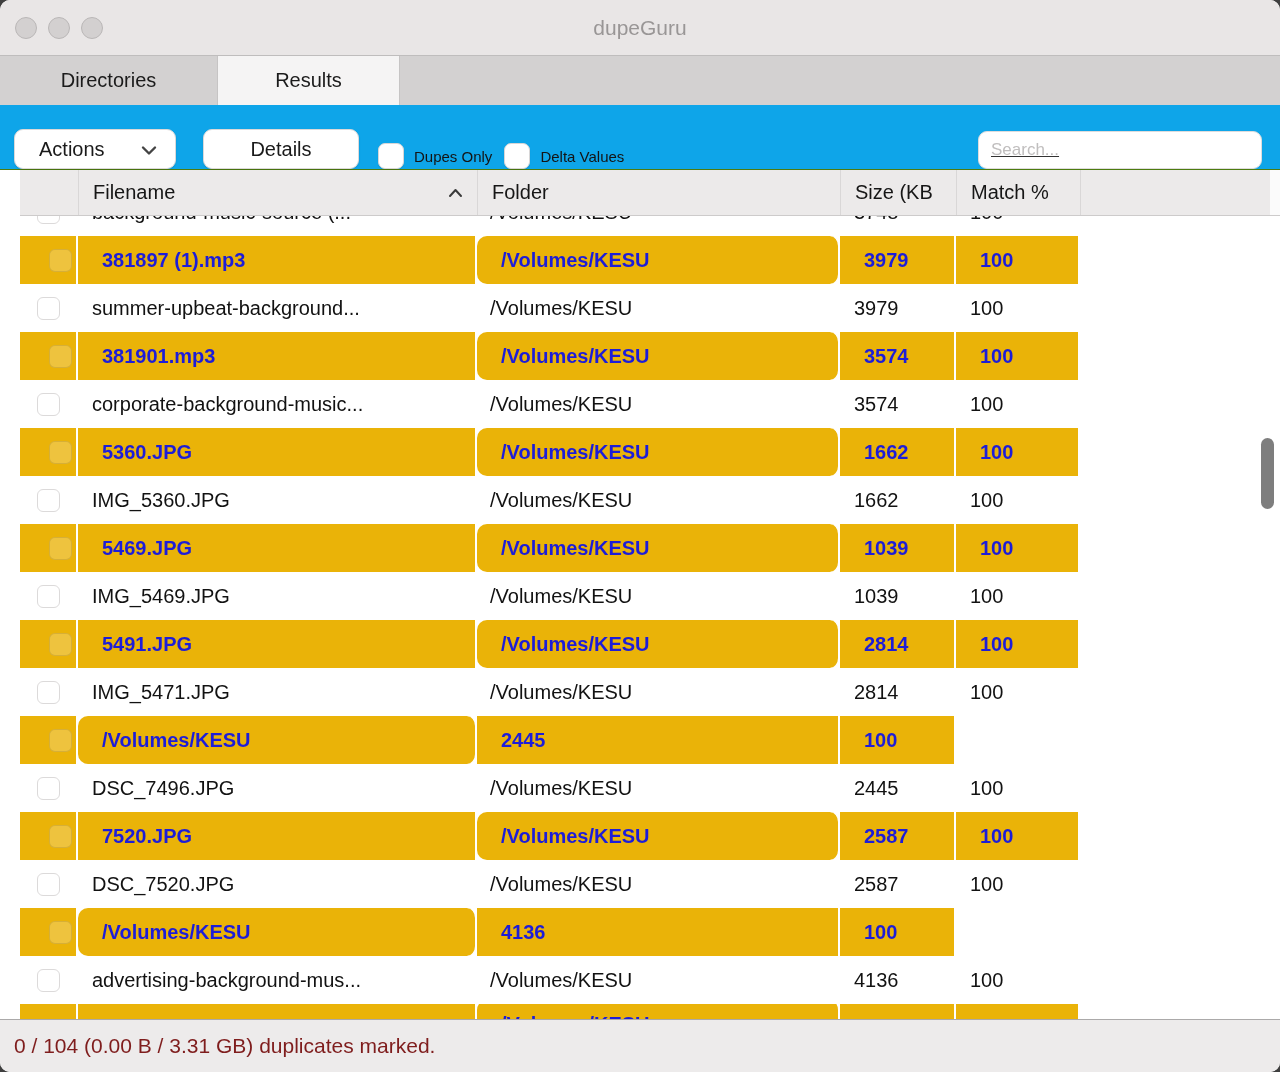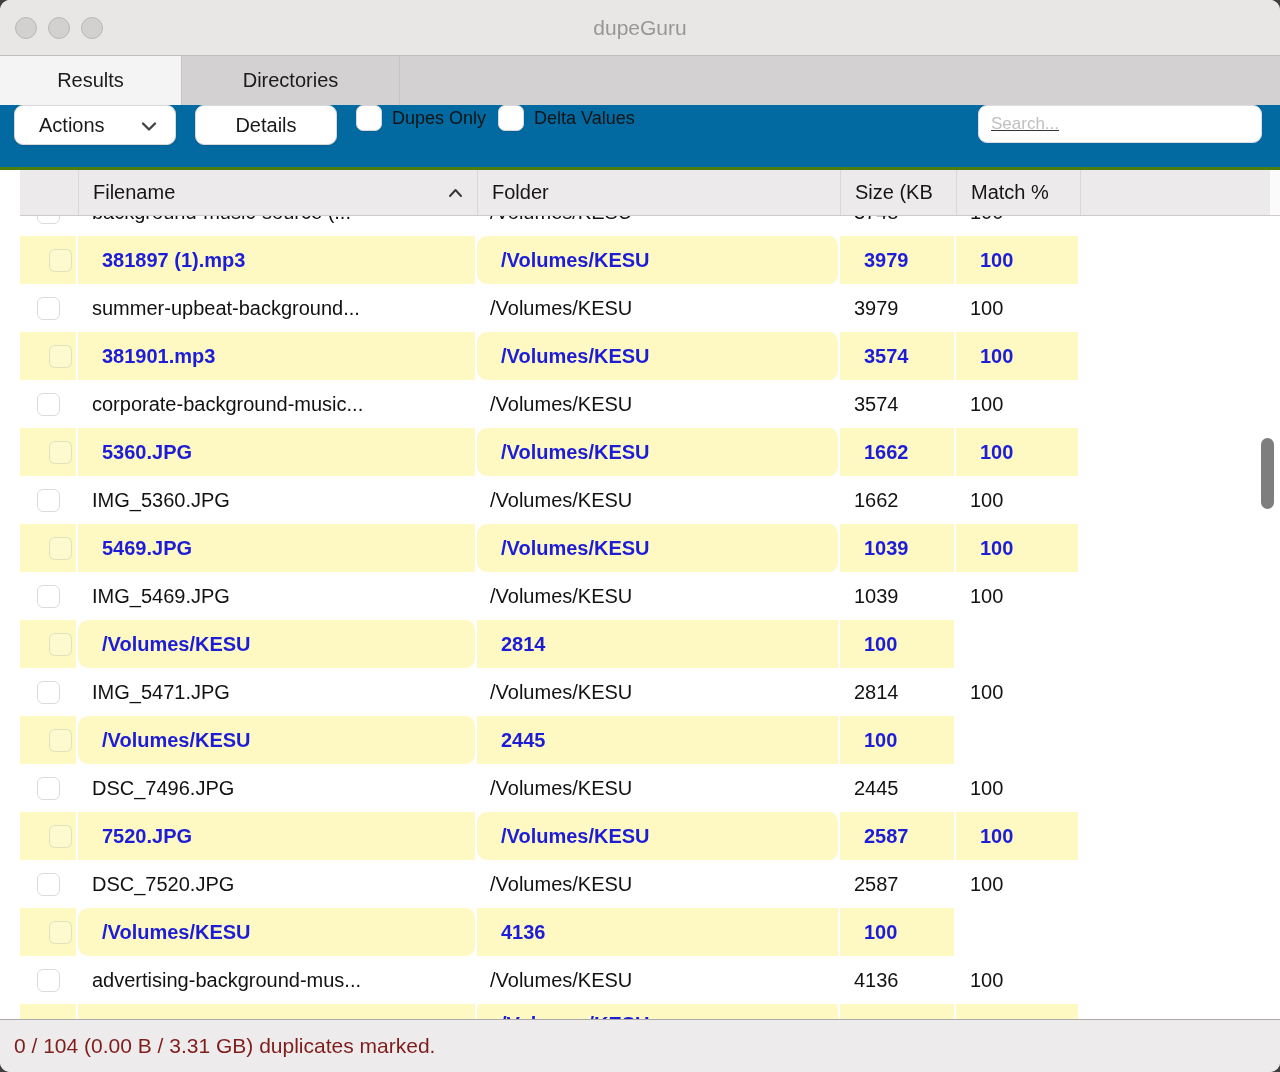--- a/index.html
+++ b/index.html
@@ -12,27 +12,27 @@
   .traffic .dot { width:22px; height:22px; border-radius:50%; background:#d3d0d0; border:1px solid #bab7b7; }
   .title { width:100%; text-align:center; font-size:21px; font-weight:400; color:#999696; }
 
   
   .tabbar { height:49px; background:#d3d1d1; display:flex; }
   .tab { height:100%; display:flex; align-items:center; justify-content:center; font-size:20px; color:#1b1b1b; }
   .tab.directories { width:218px; background:#d3d1d1; border-right:1px solid #c6c4c4; }
   .tab.results { width:182px; background:#f5f4f4; border-right:1px solid #c6c4c4; }
 
   
-  .toolbar { height:65px; background:#0369a1; display:flex; align-items:flex-start; border-bottom:3px solid #4d7c0f; }
+  .toolbar { height:65px; background:#0ea5e9; display:flex; align-items:flex-end; border-bottom:1px solid #4d7c0f; }
   .btn { background:#fff; border:1px solid #dbd9d9; border-radius:9px; height:40px; font-size:20px; color:#1a1a1a;
          display:flex; align-items:center; justify-content:center; box-shadow:0 1px 2px rgba(0,0,0,0.10); }
   .btn.actions { width:162px; margin-left:14px; justify-content:space-between; padding:0 18px 0 24px; }
-  .btn.details { width:142px; margin-left:19px; }
+  .btn.details { width:156px; margin-left:27px; }
   .cbx { width:26px; height:26px; background:#fff; border:1px solid #d8d6d6; border-radius:7px; box-shadow:0 1px 1px rgba(0,0,0,0.08); flex:0 0 auto; }
-  .cbx-label { font-size:18px; color:#141414; margin-left:10px; }
+  .cbx-label { font-size:15px; color:#141414; margin-left:10px; }
   .cbx-group { display:flex; align-items:center; }
   .g1 { margin-left:19px; } .g2 { margin-left:12px; }
   .search { margin-left:auto; margin-right:18px; width:284px; height:38px; background:#fff; border:1px solid #dedcdc; border-radius:9px;
             font-size:17px; color:#333; padding:0 12px; outline:none; font-family:"Liberation Sans", sans-serif;text-decoration:underline; }
   .search::placeholder { color:#c0bebe; }
 
   
   .tablewrap { position:relative; height:849px; background:#fff;margin-left:20px; }
   .thead { display:grid; grid-template-columns:58px 399px 363px 116px 124px 190px 1fr; height:46px; background:#fff; border-bottom:1px solid #cdcbcb; }
   .th { background:#eceaea; display:flex; align-items:center; font-size:20px; color:#161616; padding-left:14px; border-left:1px solid #d9d7d7; white-space:nowrap; overflow:hidden; }
@@ -45,21 +45,21 @@
   .rowwrap { height:48px; overflow:hidden; }
   .rowwrap.clip-top { height:20px; }
   .rowwrap.clip-top .row { margin-top:-28px; }
   .rowwrap.clip-bottom { height:15px; }
   .rowwrap.clip-bottom .row { margin-top:-4px; }
   .row { display:grid; grid-template-columns:58px 399px 363px 116px 124px 1fr; height:48px; }
   .cell { display:flex; align-items:center; font-size:20px; color:#121212; white-space:nowrap; overflow:hidden;
           border-right:2px solid transparent; padding-left:14px; }
   .cell.c-check { padding-left:0; justify-content:center; }
   .cell.c-folder { padding-left:13px;border-radius:10px; }
-  .row.ref .cell.bg { background:#fef9c3; border-right-color:#fff;padding-left:24px; }
+  .row.ref .cell.bg { background:#eab308; border-right-color:#fff;padding-left:24px; }
   .row.ref .cell { font-weight:700; color:#1d1dd8; }
   .rowcheckbox { width:23px; height:23px; border:1px solid #dcdada; border-radius:6px; background:#fff; }
   .rowcheckbox.faint { border-color:rgba(0,0,0,0.10); background:rgba(255,255,255,0.22); }
 
   .scrollthumb { position:absolute; right:6px; top:268px; width:13px; height:71px; border-radius:7px; background:#7e7e7e; }
 
   
   .statusbar { height:53px; background:#edebeb; border-top:1px solid #aba9a9; display:flex; align-items:center; padding-left:14px;
                font-size:21px; color:#7f1d1d; }
 </style>
@@ -71,25 +71,25 @@
   <div class="titlebar">
     <div class="traffic">
       <span class="dot"></span>
       <span class="dot"></span>
       <span class="dot"></span>
     </div>
     <div class="title">dupeGuru</div>
   </div>
 
   <div class="tabbar">
+    <div class="tab directories">
+      <span>Directories</span>
+    </div>
     <div class="tab results">
       <span>Results</span>
-    </div>
-    <div class="tab directories">
-      <span>Directories</span>
     </div>
   </div>
 
   <div class="toolbar">
     <div class="btn actions">
       <span>Actions</span>
       <span class="chevron">
         <svg width="16" height="11" viewBox="0 0 16 11">
             <path d="M2 2.5 L8 8.5 L14 2.5" fill="none" stroke="#444" stroke-width="2.4" stroke-linecap="round" stroke-linejoin="round"></path>
           </svg>
@@ -240,20 +240,21 @@
             <div class="cell c-size bg">1039</div>
             <div class="cell c-match bg">100</div>
             <div class="cell c-filler"></div>
           </div>
         </div>
         <div class="rowwrap">
           <div class="row ref">
             <div class="cell c-check bg">
               <span class="rowcheckbox faint"></span>
             </div>
+            <div class="cell c-filename bg">5491.JPG</div>
             <div class="cell c-folder bg">/Volumes/KESU</div>
             <div class="cell c-size bg">2814</div>
             <div class="cell c-match bg">100</div>
             <div class="cell c-filler"></div>
           </div>
         </div>
         <div class="rowwrap">
           <div class="row">
             <div class="cell c-check bg">
               <span class="rowcheckbox"></span>

